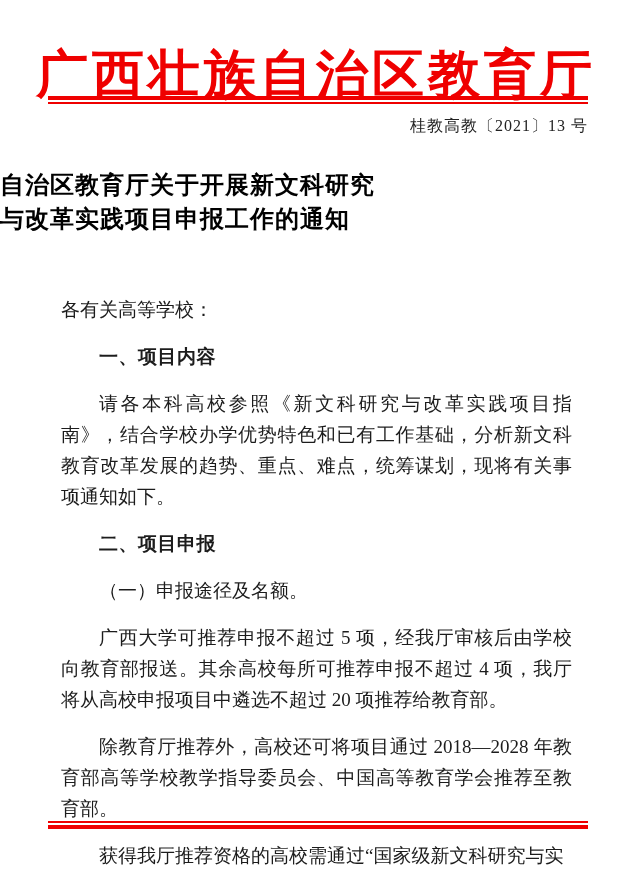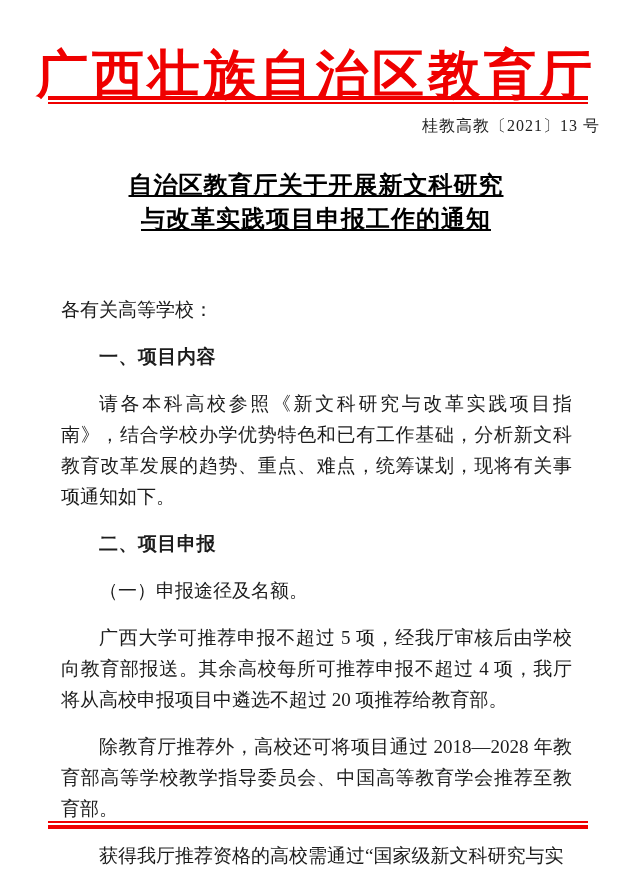--- a/index.html
+++ b/index.html
@@ -41,34 +41,31 @@
   .docnum {
     position: absolute;
     top: 116px;
     left: 0;
     width: 588px;
     text-align: right;
     font-size: 16px;
     letter-spacing: 1px;
     color: #222222;
     white-space: nowrap;
-    padding-left: 12px;
   }
   .title {
     position: absolute;
     top: 168px;
     left: 0;
     width: 632px;
-    text-align: center;
     font-size: 24px;
     font-weight: bold;
     line-height: 34px;
     color: #000000;
     letter-spacing: 1px;
-    text-decoration: underline;
   }
   .body {
     position: absolute;
     top: 278px;
     left: 45px;
     width: 543px;
     font-size: 19px;
     line-height: 31px;
     text-align: justify;
     color: #1c1c1c;

